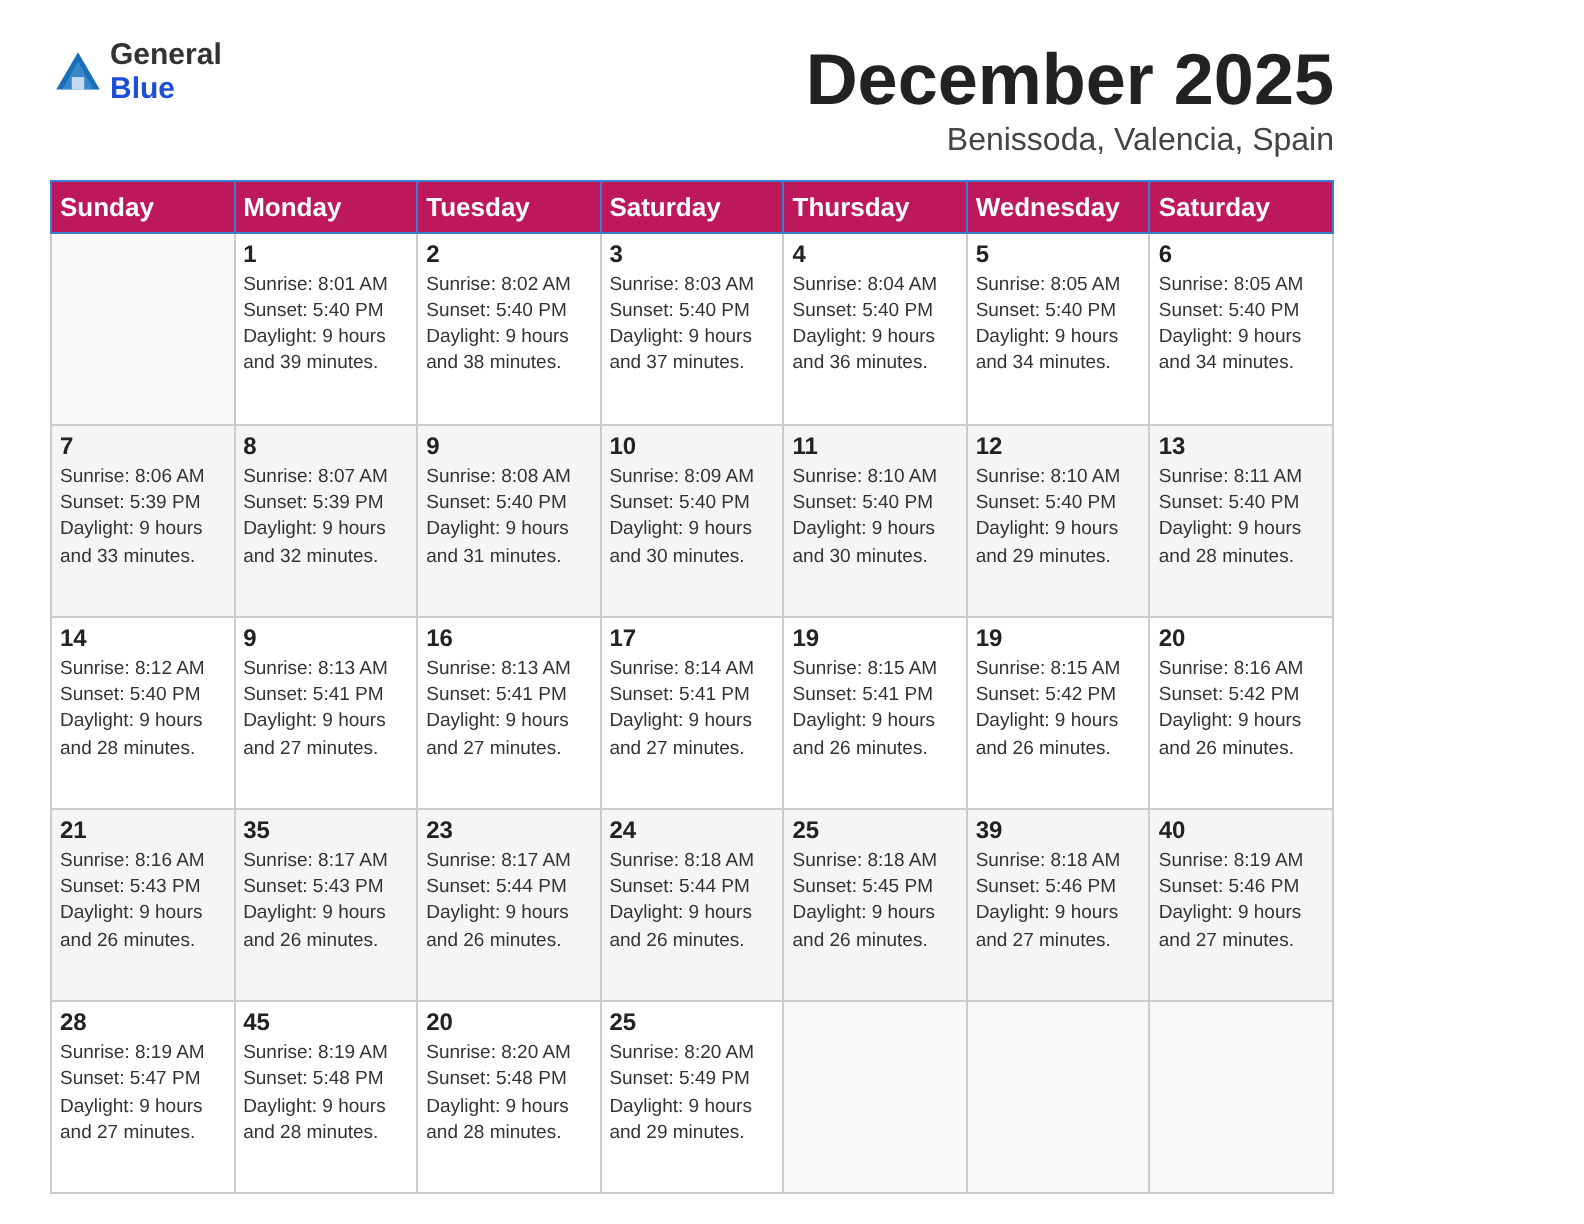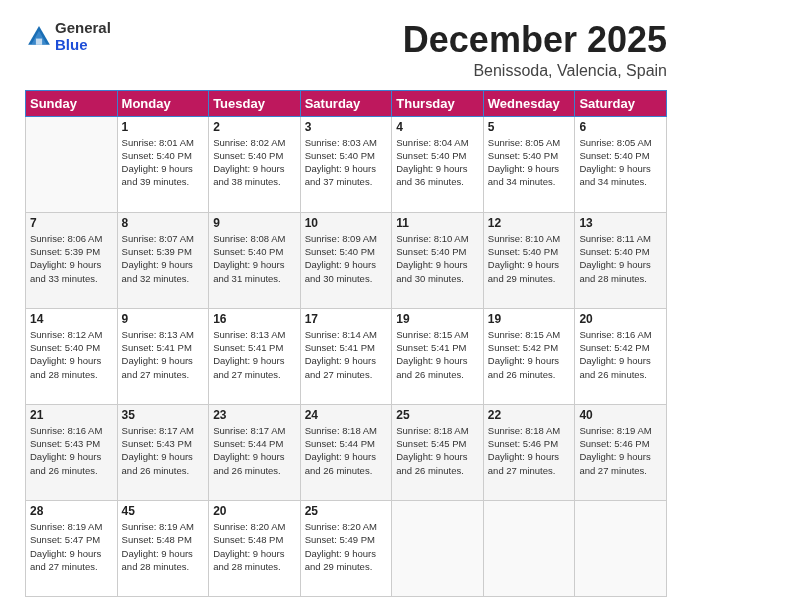--- a/index.html
+++ b/index.html
@@ -225,21 +225,21 @@
           </td>
           <td>
             <span class="day-number">24</span>
             <div class="day-info">Sunrise: 8:18 AM<br>Sunset: 5:44 PM<br>Daylight: 9 hours and 26 minutes.</div>
           </td>
           <td>
             <span class="day-number">25</span>
             <div class="day-info">Sunrise: 8:18 AM<br>Sunset: 5:45 PM<br>Daylight: 9 hours and 26 minutes.</div>
           </td>
           <td>
-            <span class="day-number">22</span>
+            <span class="day-number">39</span>
             <div class="day-info">Sunrise: 8:18 AM<br>Sunset: 5:46 PM<br>Daylight: 9 hours and 27 minutes.</div>
           </td>
           <td>
             <span class="day-number">40</span>
             <div class="day-info">Sunrise: 8:19 AM<br>Sunset: 5:46 PM<br>Daylight: 9 hours and 27 minutes.</div>
           </td>
         </tr>
         <tr>
           <td>
             <span class="day-number">28</span>

